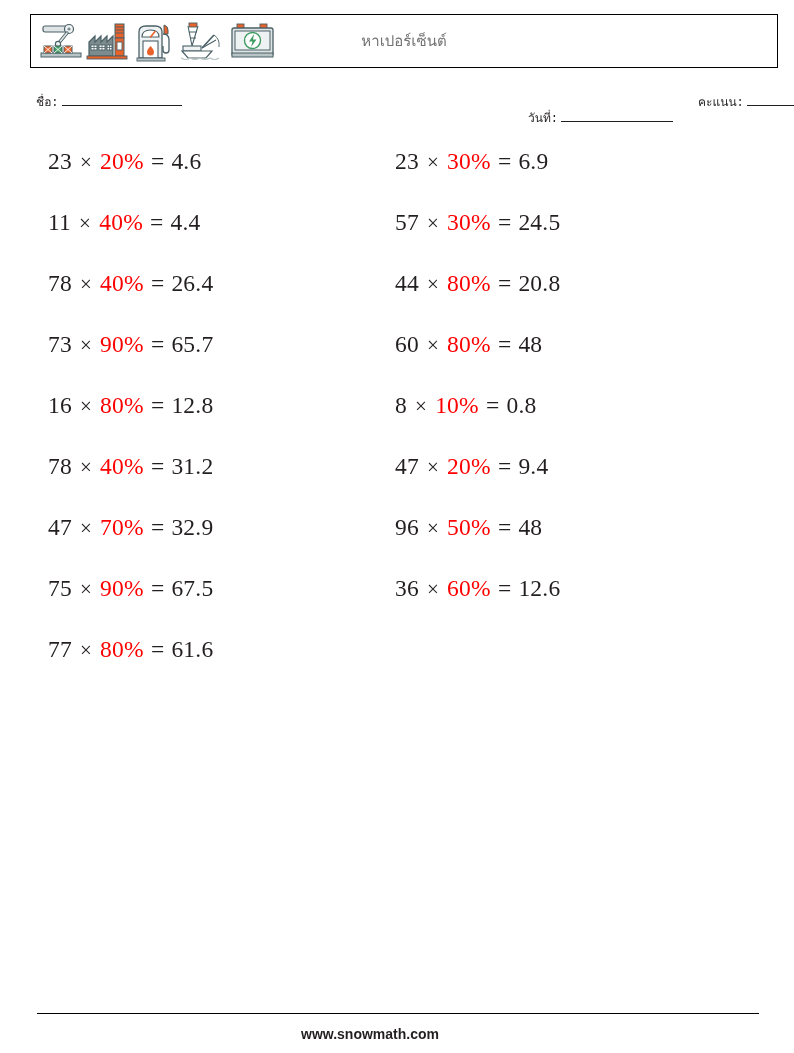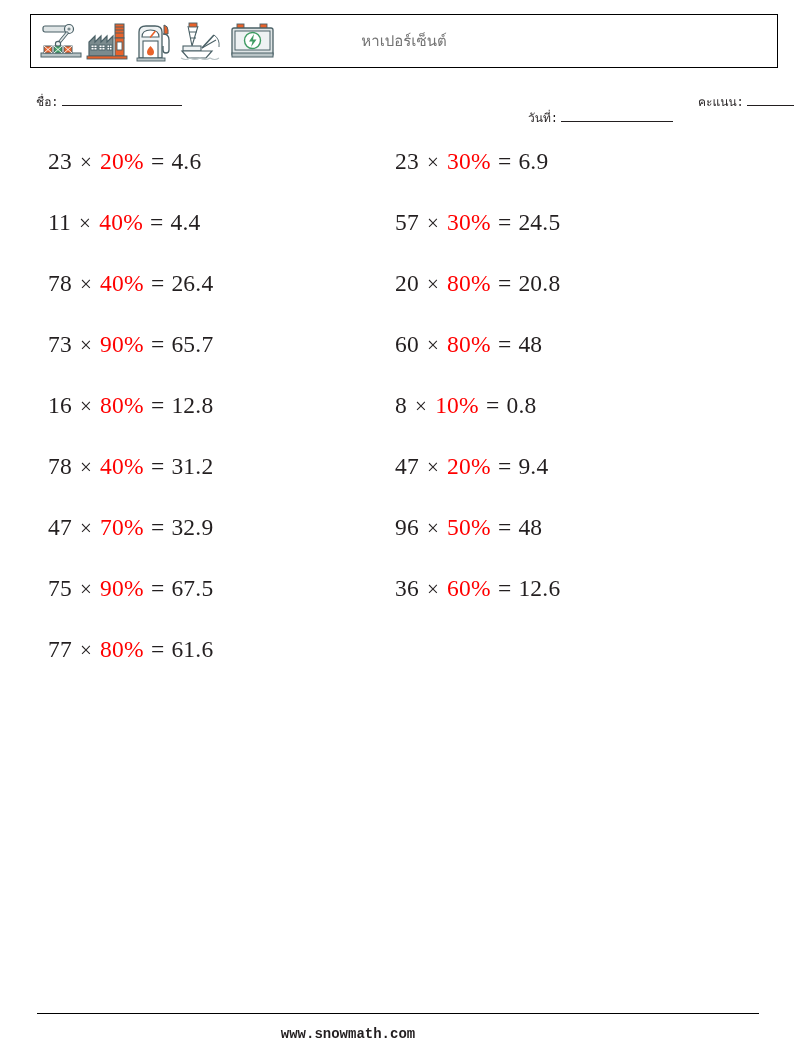--- a/index.html
+++ b/index.html
@@ -125,24 +125,25 @@
     top: 1013px;
     width: 722px;
     border-top: 1.6px solid #000000;
   }
   .footer-text {
     position: absolute;
     left: 0;
     top: 1026px;
     width: 696px;
     text-align: center;
-    font-family: Liberation Mono, monospace;
+    font-family: Liberation Sans, sans-serif;
     font-size: 14px;
     font-weight: bold;
     color: #231f20;
+    padding-left: 22px;
   }
 </style>
 </head>
 <body>
 
 <div class="header-box">
 
   <div class="worksheet-title">หาเปอร์เซ็นต์</div>
 
   <div class="icon-strip">
@@ -242,21 +243,21 @@
       <div class="problem"><span>73</span> <span class="op">×</span> <span class="pct">90%</span> <span class="eq">=</span> <span>65.7</span></div>
       <div class="problem"><span>16</span> <span class="op">×</span> <span class="pct">80%</span> <span class="eq">=</span> <span>12.8</span></div>
       <div class="problem"><span>78</span> <span class="op">×</span> <span class="pct">40%</span> <span class="eq">=</span> <span>31.2</span></div>
       <div class="problem"><span>47</span> <span class="op">×</span> <span class="pct">70%</span> <span class="eq">=</span> <span>32.9</span></div>
       <div class="problem"><span>75</span> <span class="op">×</span> <span class="pct">90%</span> <span class="eq">=</span> <span>67.5</span></div>
       <div class="problem"><span>77</span> <span class="op">×</span> <span class="pct">80%</span> <span class="eq">=</span> <span>61.6</span></div>
     </div>
   <div class="col col-right" id="col-right">
       <div class="problem"><span>23</span> <span class="op">×</span> <span class="pct">30%</span> <span class="eq">=</span> <span>6.9</span></div>
       <div class="problem"><span>57</span> <span class="op">×</span> <span class="pct">30%</span> <span class="eq">=</span> <span>24.5</span></div>
-      <div class="problem"><span>20</span> <span class="op">×</span> <span class="pct">80%</span> <span class="eq">=</span> <span>20.8</span></div>
+      <div class="problem"><span>44</span> <span class="op">×</span> <span class="pct">80%</span> <span class="eq">=</span> <span>20.8</span></div>
       <div class="problem"><span>60</span> <span class="op">×</span> <span class="pct">80%</span> <span class="eq">=</span> <span>48</span></div>
       <div class="problem"><span>8</span> <span class="op">×</span> <span class="pct">10%</span> <span class="eq">=</span> <span>0.8</span></div>
       <div class="problem"><span>47</span> <span class="op">×</span> <span class="pct">20%</span> <span class="eq">=</span> <span>9.4</span></div>
       <div class="problem"><span>96</span> <span class="op">×</span> <span class="pct">50%</span> <span class="eq">=</span> <span>48</span></div>
       <div class="problem"><span>36</span> <span class="op">×</span> <span class="pct">60%</span> <span class="eq">=</span> <span>12.6</span></div>
     </div>
 </div>
 
 <div class="footer-rule"></div>
 <div class="footer-text">www.snowmath.com</div>

